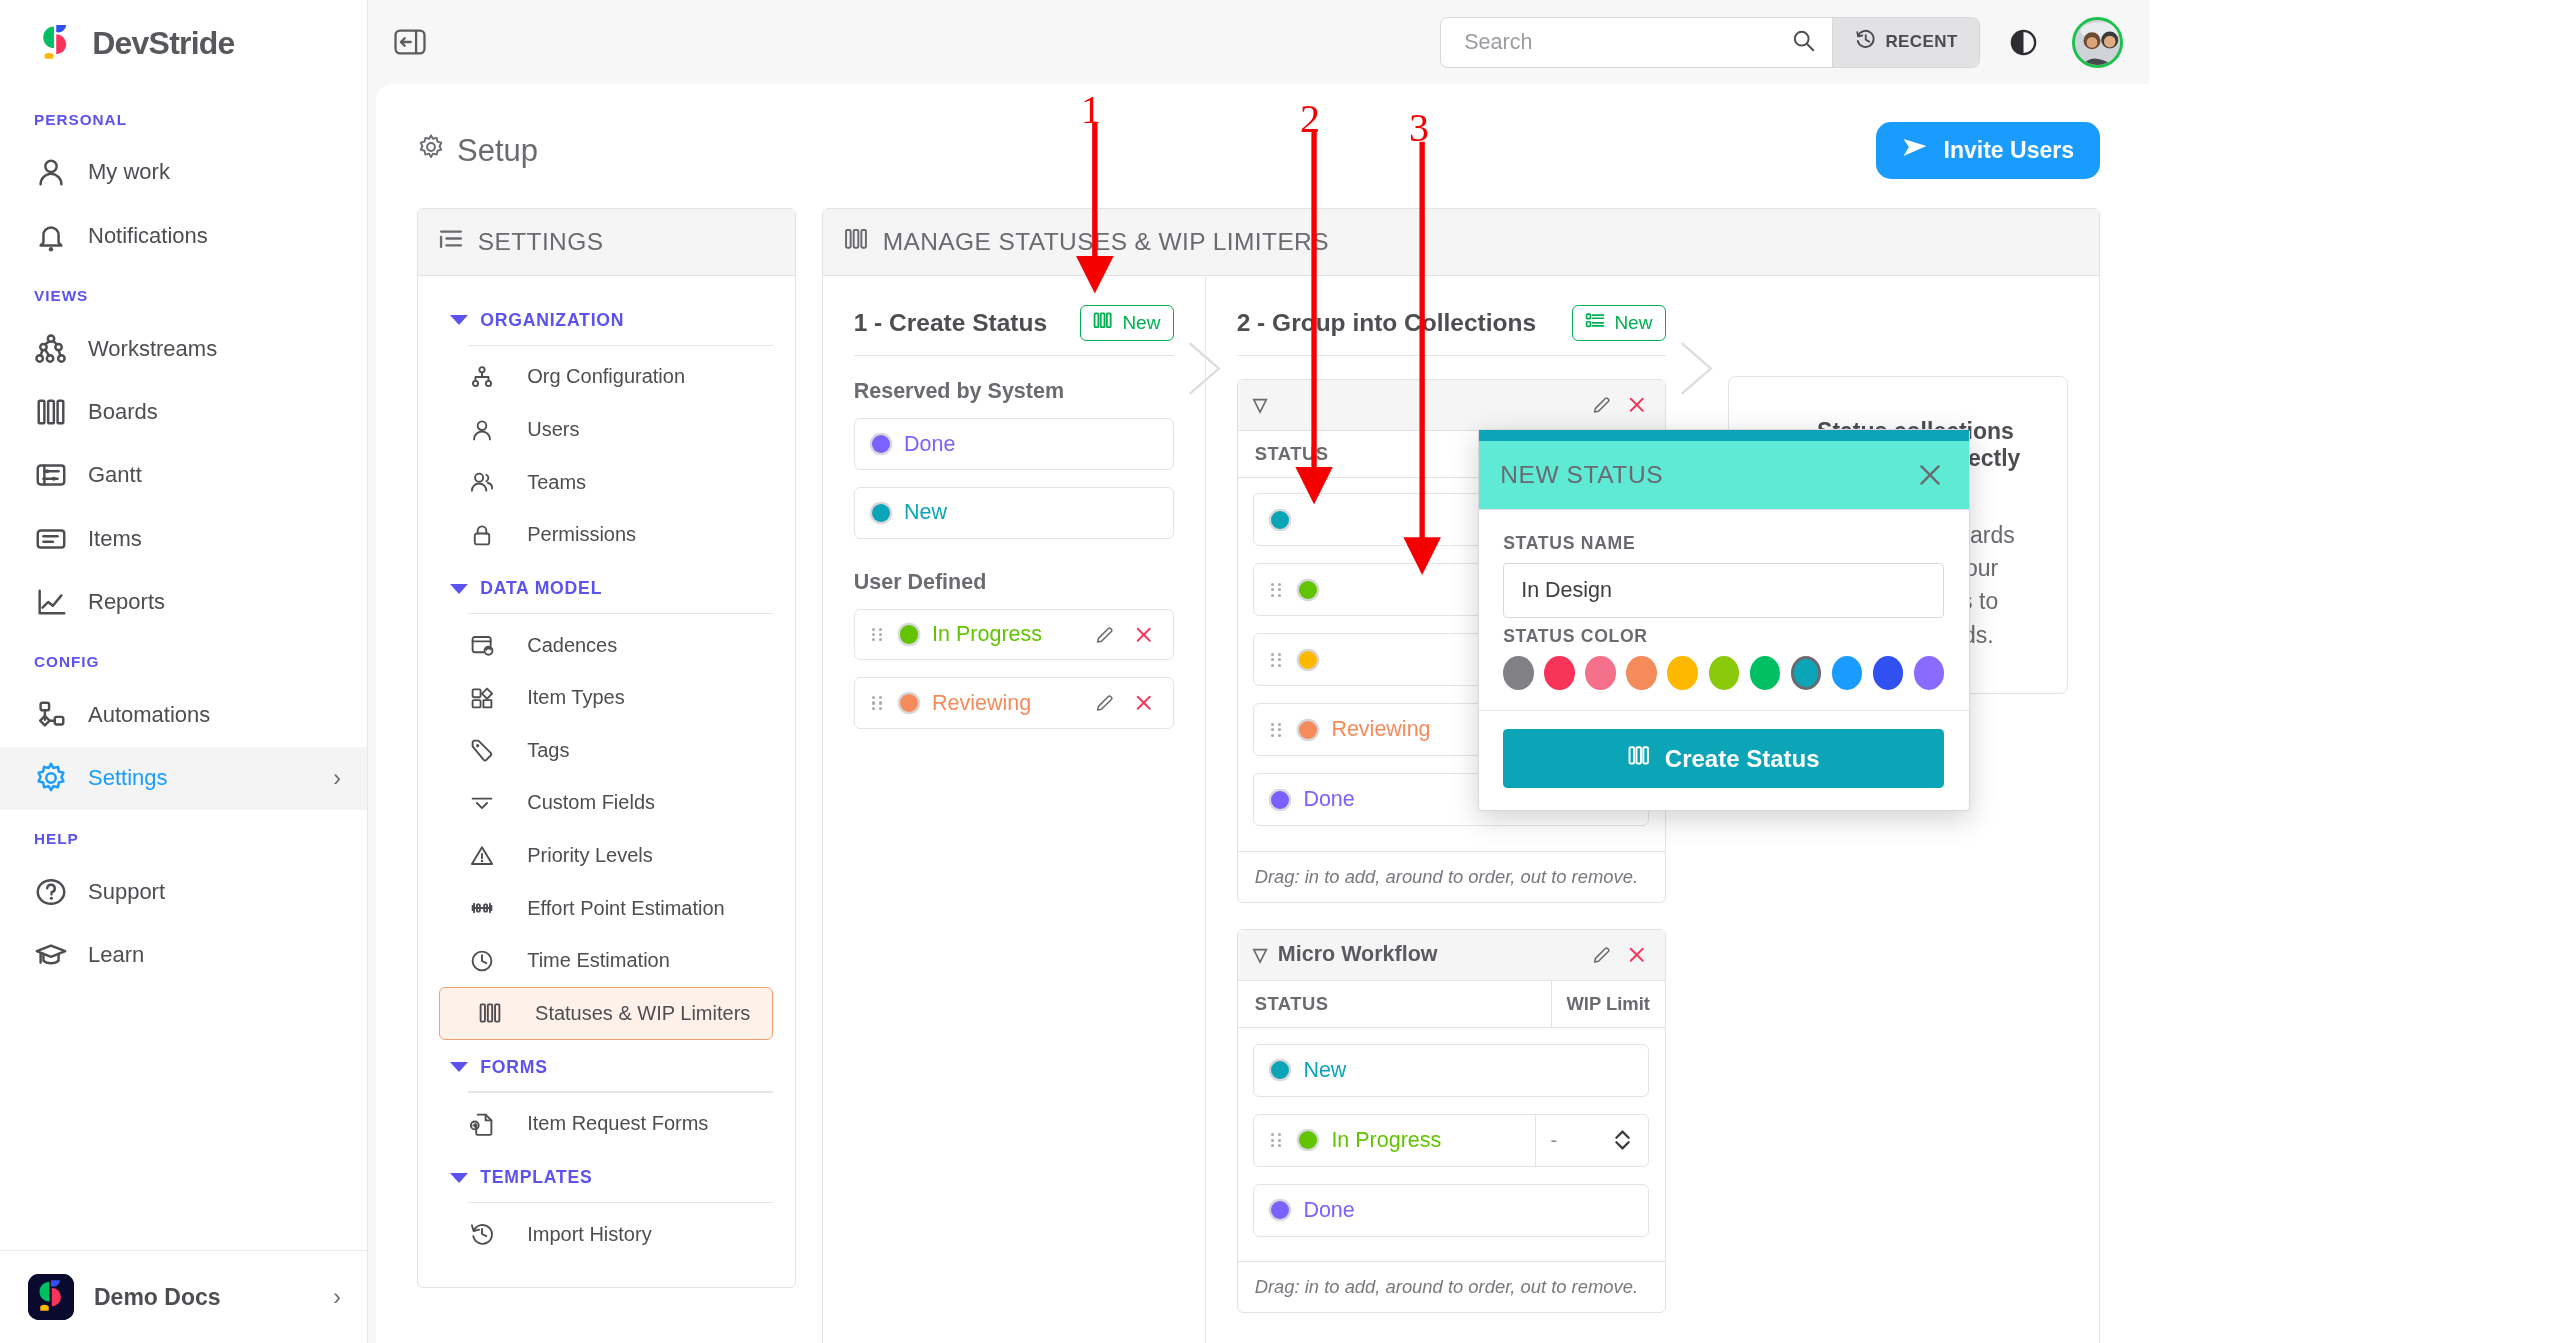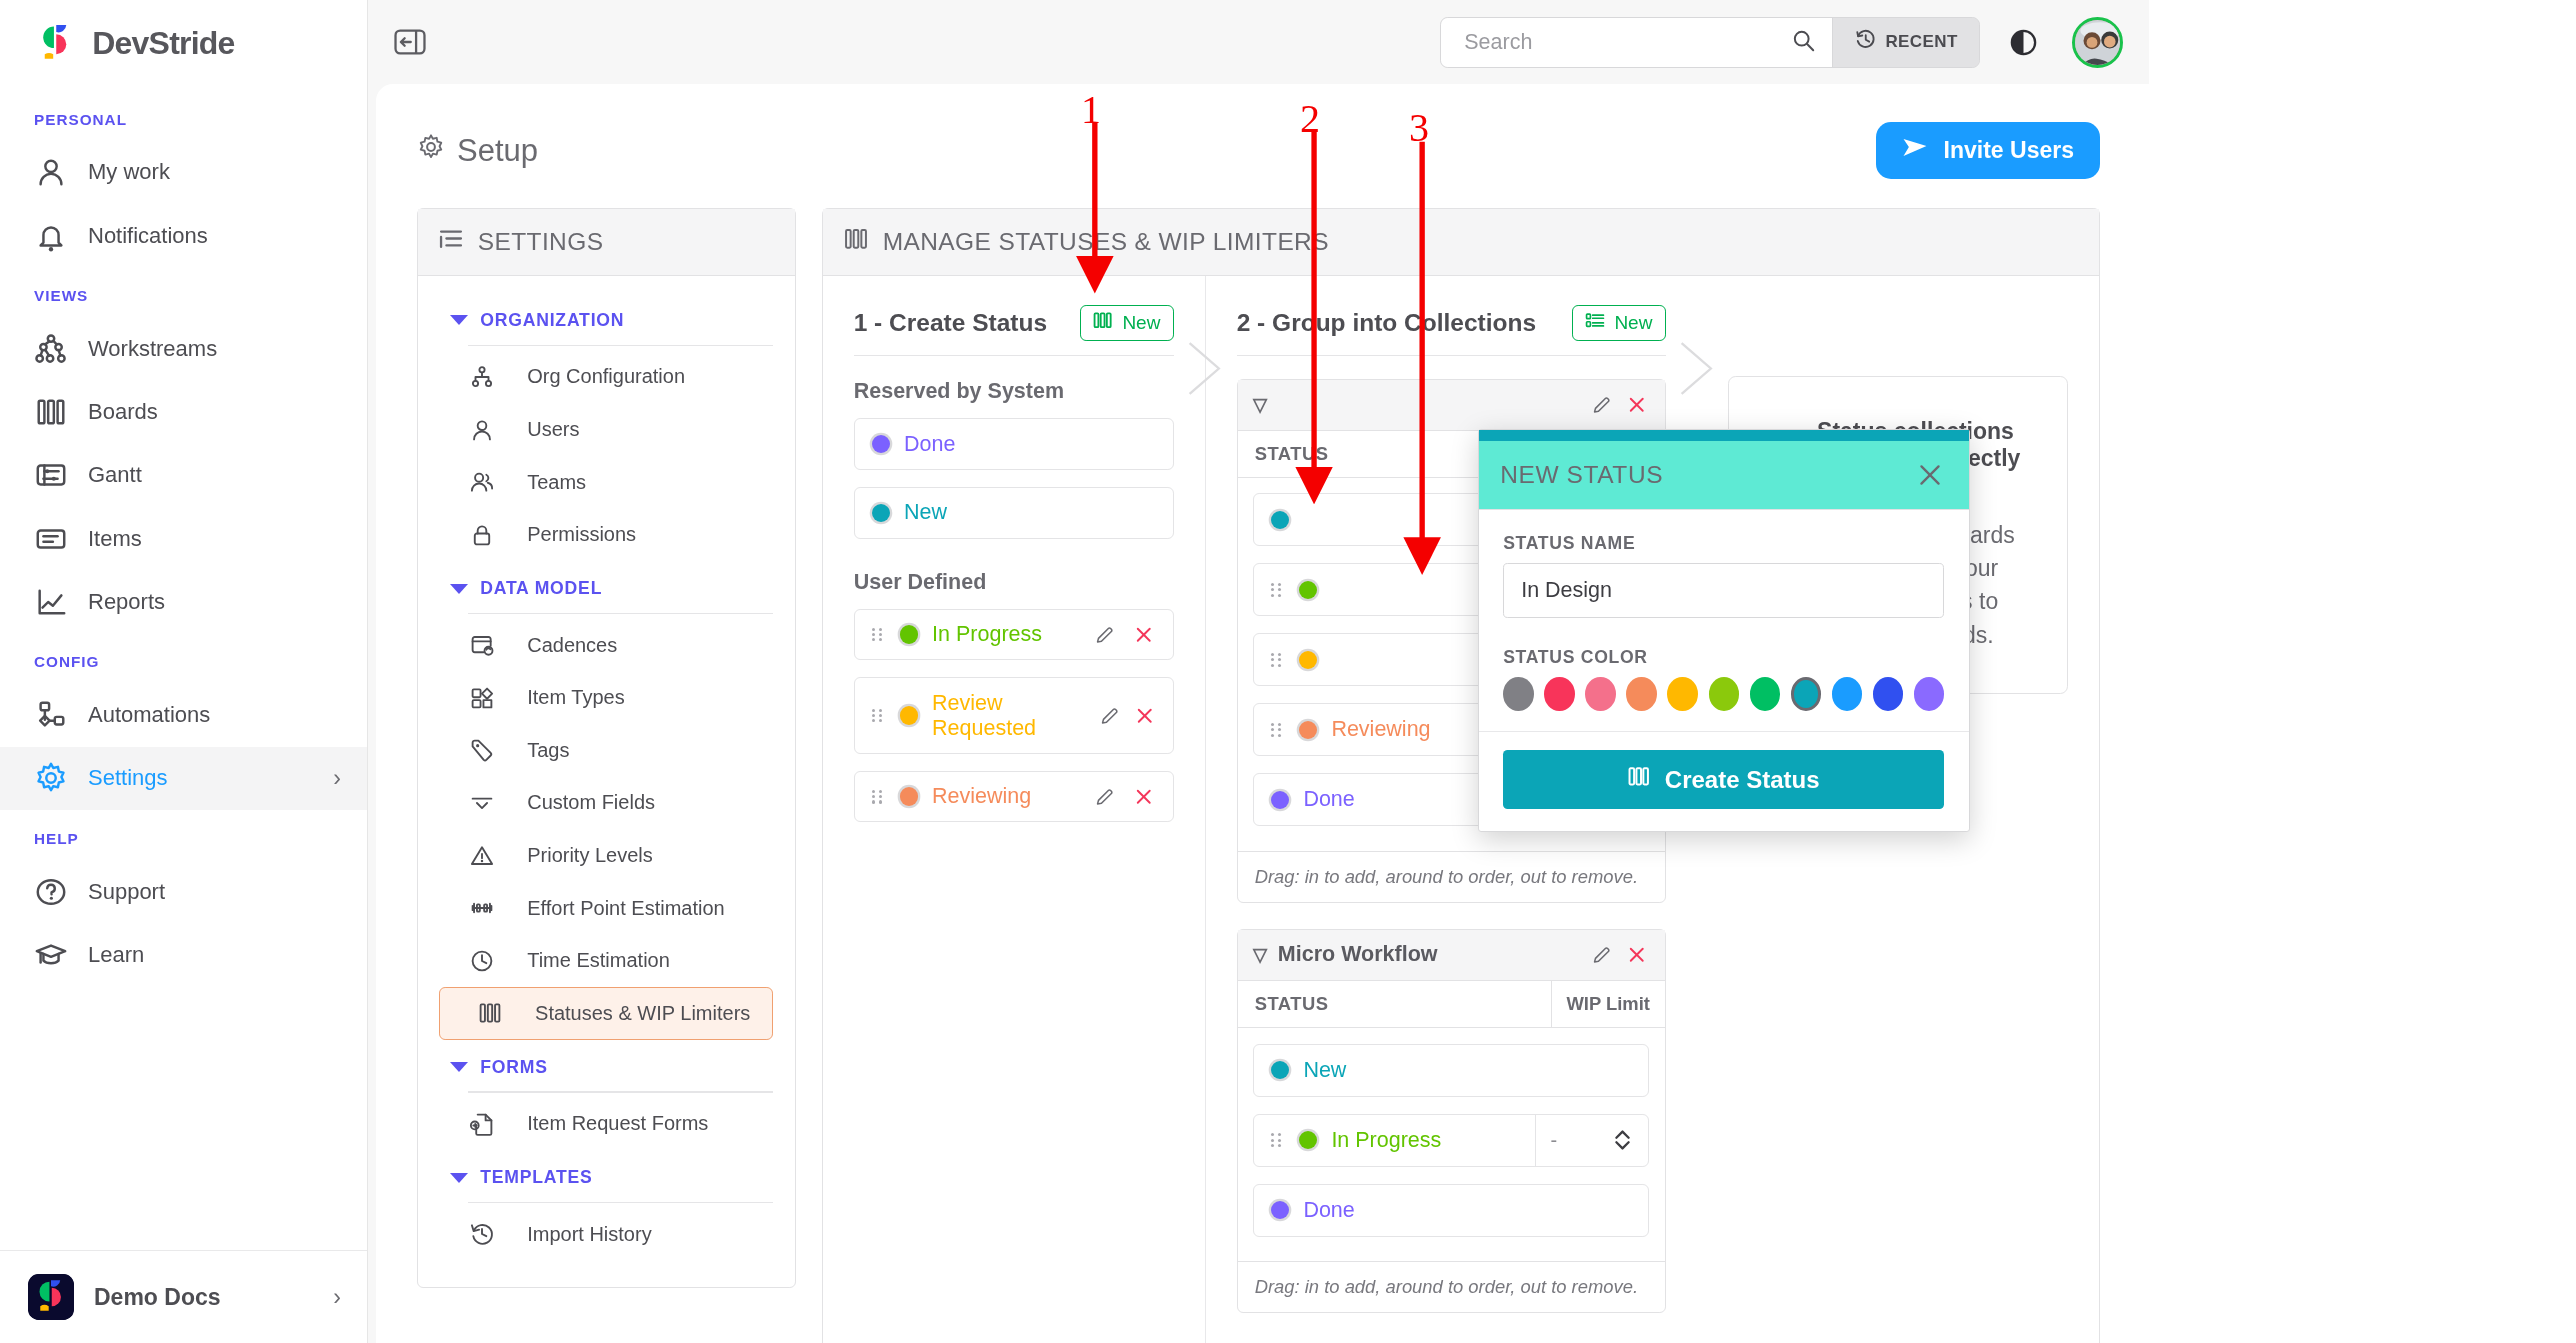--- a/index.html
+++ b/index.html
@@ -665,44 +665,20 @@
                     <span class="drag-dots">
                       <i></i>
                       <i></i>
                       <i></i>
                       <i></i>
                       <i></i>
                       <i></i>
                     </span>
                     <span class="dot" style="background:#62c400"></span>
                     <span class="status-name" style="color:#62c400">In Progress</span>
-                    <span class="row-spacer"></span>
-                    <span class="row-act">
-                      <svg width="21.5" height="21.5" viewBox="0 0 36 36">
-                        <path d="M6 30 l1.5 -6 L24 7.5 a2.6 2.6 0 0 1 3.7 0 l1.4 1.4 a2.6 2.6 0 0 1 0 3.7 L12.5 29 Z" fill="none" stroke="#6a6a70" stroke-width="2.6" stroke-linecap="round" stroke-linejoin="round"></path>
-                      </svg>
-                    </span>
-                    <span class="row-act">
-                      <svg width="21.5" height="21.5" viewBox="0 0 36 36">
-                        <line x1="8" y1="8" x2="28" y2="28" stroke="#f4365a" stroke-width="3.2" stroke-linecap="round"></line>
-                        <line x1="28" y1="8" x2="8" y2="28" stroke="#f4365a" stroke-width="3.2" stroke-linecap="round"></line>
-                      </svg>
-                    </span>
-                  </div>
-                  <div class="status-row">
-                    <span class="drag-dots">
-                      <i></i>
-                      <i></i>
-                      <i></i>
-                      <i></i>
-                      <i></i>
-                      <i></i>
-                    </span>
-                    <span class="dot" style="background:#ffb800"></span>
-                    <span class="status-name" style="color:#ffb800">Review Requested</span>
                     <span class="row-spacer"></span>
                     <span class="row-act">
                       <svg width="21.5" height="21.5" viewBox="0 0 36 36">
                         <path d="M6 30 l1.5 -6 L24 7.5 a2.6 2.6 0 0 1 3.7 0 l1.4 1.4 a2.6 2.6 0 0 1 0 3.7 L12.5 29 Z" fill="none" stroke="#6a6a70" stroke-width="2.6" stroke-linecap="round" stroke-linejoin="round"></path>
                       </svg>
                     </span>
                     <span class="row-act">
                       <svg width="21.5" height="21.5" viewBox="0 0 36 36">
                         <line x1="8" y1="8" x2="28" y2="28" stroke="#f4365a" stroke-width="3.2" stroke-linecap="round"></line>
                         <line x1="28" y1="8" x2="8" y2="28" stroke="#f4365a" stroke-width="3.2" stroke-linecap="round"></line>
@@ -961,21 +937,21 @@
           <div class="modal-close">
             <svg width="28" height="28" viewBox="0 0 36 36">
               <line x1="7" y1="7" x2="29" y2="29" stroke="#6a6a70" stroke-width="3" stroke-linecap="round"></line>
               <line x1="29" y1="7" x2="7" y2="29" stroke="#6a6a70" stroke-width="3" stroke-linecap="round"></line>
             </svg>
           </div>
         </div>
         <div class="modal-body">
           <div class="field-label">STATUS NAME</div>
           <input class="modal-input" type="text" value="In Design" style="">
-          <div class="field-label" style="margin-top:29px;">STATUS COLOR</div>
+          <div class="field-label" style="margin-top:8px;">STATUS COLOR</div>
           <div class="swatch-row" id="swatch-row">
               <span class="swatch" style="background: rgb(128, 128, 133);"></span>
               <span class="swatch" style="background: rgb(248, 52, 90);"></span>
               <span class="swatch" style="background: rgb(244, 112, 139);"></span>
               <span class="swatch" style="background: rgb(245, 139, 91);"></span>
               <span class="swatch" style="background: rgb(255, 184, 0);"></span>
               <span class="swatch" style="background: rgb(139, 201, 12);"></span>
               <span class="swatch" style="background: rgb(0, 191, 99);"></span>
               <span class="swatch sel" style="background: rgb(11, 165, 183);"></span>
               <span class="swatch" style="background: rgb(26, 156, 255);"></span>

